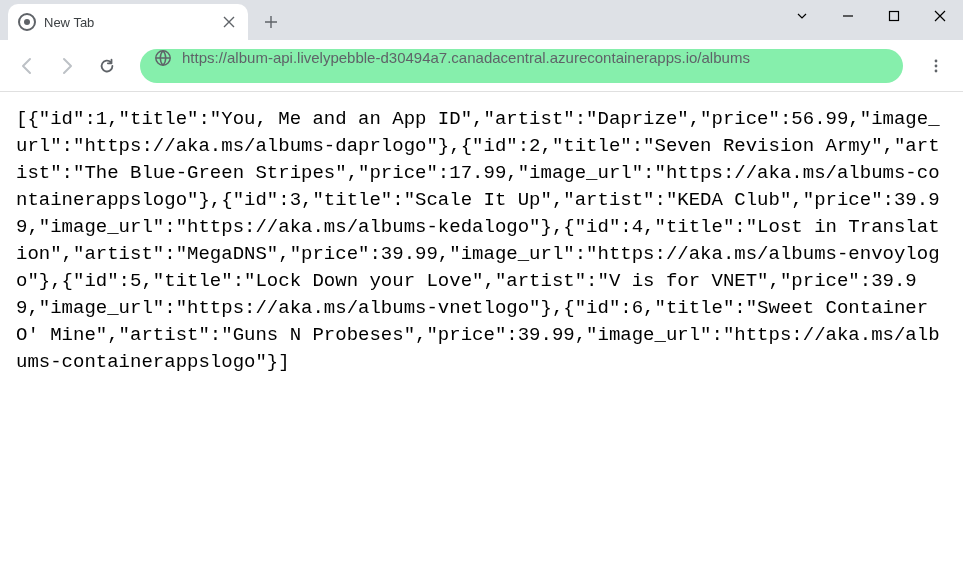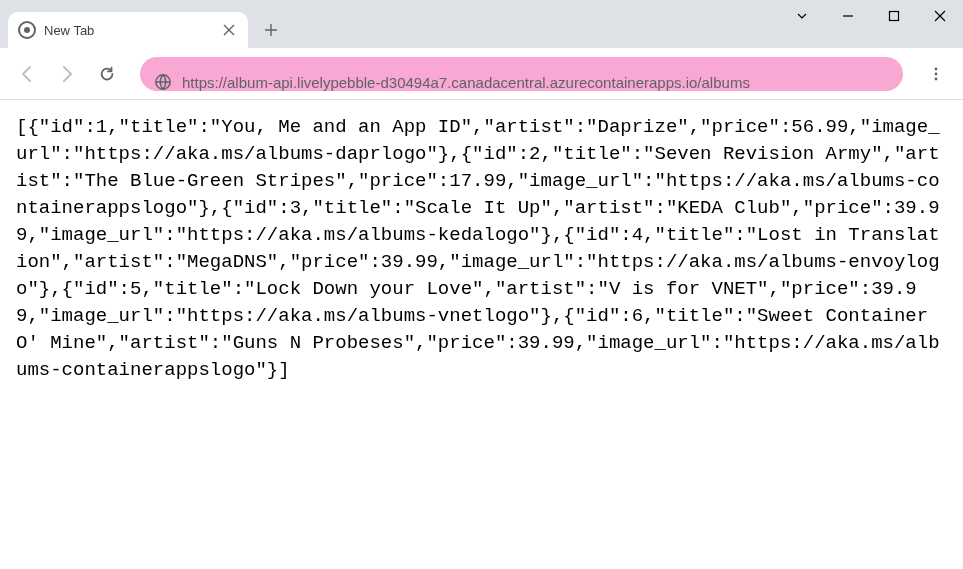--- a/index.html
+++ b/index.html
@@ -9,21 +9,21 @@
     }
     body {
       font-family: "Segoe UI", Tahoma, Geneva, Verdana, sans-serif;
       background: #fff;
       width: 963px;
       height: 569px;
       overflow: hidden;
       position: relative;
     }
     .titlebar {
-      height: 48px;
+      height: 40px;
       background: #dee1e6;
       display: flex;
       align-items: flex-end;
       padding-left: 8px;
       position: relative;
     }
     .window-controls {
       position: absolute;
       right: 0;
       top: 0;
@@ -118,24 +118,24 @@
       color: #5f6368;
       cursor: pointer;
       border-radius: 50%;
     }
     .nav-btn.disabled {
       color: #bdc1c6;
     }
     .omnibox {
       flex: 1;
       height: 34px;
-      background: #f9a8d4;
+      background: #86efac;
       border-radius: 17px;
       display: flex;
-      align-items: flex-end;
+      align-items: flex-start;
       padding: 0 14px;
       margin: 0 10px;
       gap: 10px;
     }
     .site-icon {
       color: #5f6368;
       display: flex;
       align-items: center;
     }
     .url-text {

